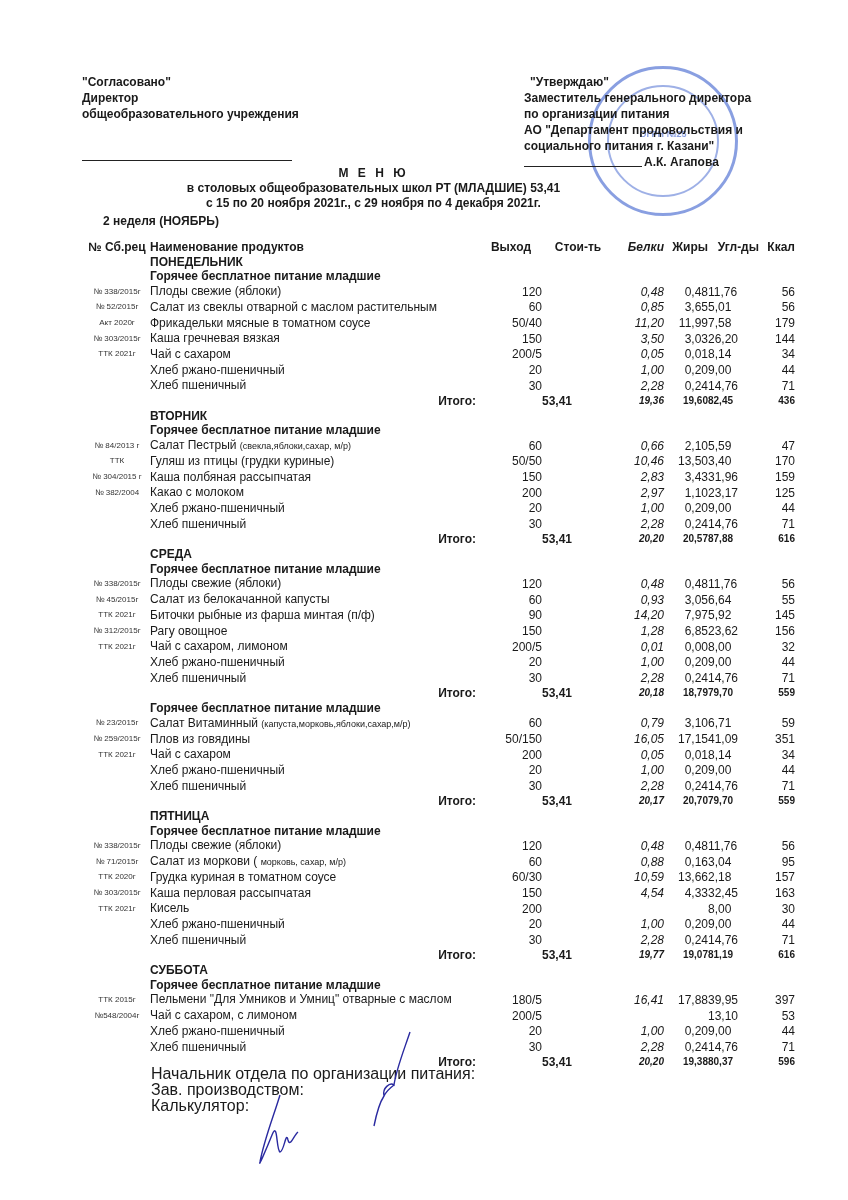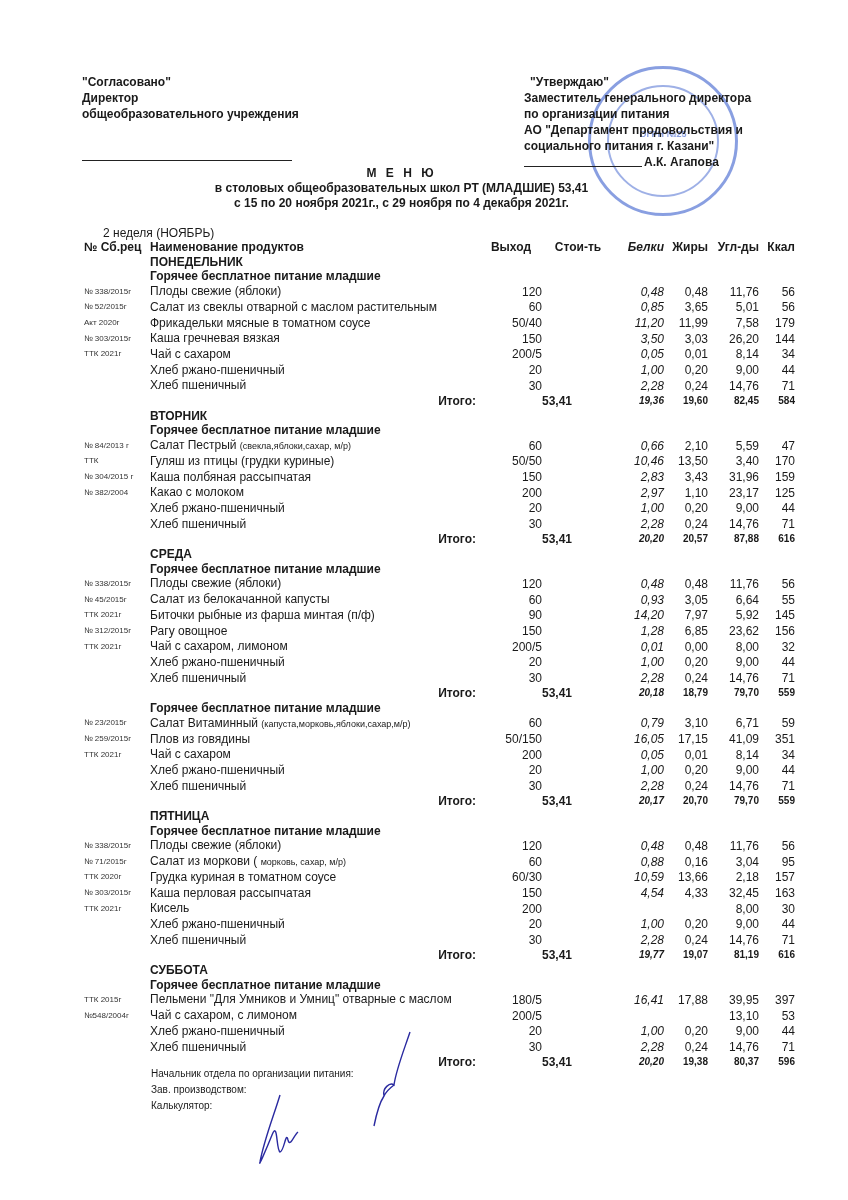--- a/index.html
+++ b/index.html
@@ -10,44 +10,44 @@
   .hdr-right { position:absolute; left:524px; top:74px; font-size:12px; font-weight:bold; line-height:16px; }
   .hdr-right .first { padding-left:6px; }
   .hdr-right .sigrow { position:relative; height:16px; }
   .hdr-right .sigrow .uline { position:absolute; left:0; top:12px; width:118px; border-top:1px solid #222; }
   .hdr-right .sigrow .name { position:absolute; left:120px; top:0; }
   .stamp { position:absolute; left:588px; top:66px; width:150px; height:150px; border-radius:50%;
            border:3px solid rgba(40,80,200,0.55); box-sizing:border-box; }
   .stamp .inner { position:absolute; left:16px; top:16px; right:16px; bottom:16px; border-radius:50%;
            border:2px solid rgba(40,80,200,0.45); }
   .stamp .txt { position:absolute; left:0; right:0; top:60px; text-align:center; font-size:9px; color:rgba(40,80,200,0.55); font-weight:bold; }
-  .title { position:absolute; left:0; width:747px; top:166px; text-align:center; font-size:12px; font-weight:bold; line-height:15px;margin-left:28px; }
+  .title { position:absolute; left:0; width:747px; top:166px; text-align:center; font-size:12px; font-weight:bold; line-height:15px; }
   .title .menu { letter-spacing:3px; }
-  .week { position:absolute; left:103px; top:226px; font-size:12px; font-weight:normal;text-align:right; }
+  .week { position:absolute; left:103px; top:214px; font-size:12px; font-weight:bold;text-align:right; }
   table.menu-table { position:absolute; left:84px; top:240px; border-collapse:collapse; font-size:12px; }
   table.menu-table td { padding:0; height:14.7px; line-height:14.7px; white-space:nowrap; }
-  .c-rec { width:66px; text-align:left; font-size:8px; color:#333; }
+  .c-rec { width:66px; text-align:center; font-size:8px; color:#333; }
   .c-name { width:326px; }
   .c-out { width:62px; text-align:right; }
   .c-cost { width:72px; text-align:left; }
   .c-b { width:50px; text-align:right;font-style:italic; }
   .c-j { width:44px; text-align:right; }
-  .c-u { width:51px; text-align:right; }
+  .c-u { width:51px; }
   .c-k { width:36px; text-align:right; }
   tr.head td { font-weight:bold; }
-  tr.head td.c-rec { font-size:12px; text-align:left; color:#1a1a1a; }
+  tr.head td.c-rec { font-size:12px; text-align:center; color:#1a1a1a; }
   tr.head td.c-out, tr.head td.c-cost { text-align:center; }
   tr.head td.c-b, tr.head td.c-j, tr.head td.c-u, tr.head td.c-k { text-align:right; }
   tr.day td.c-name { font-weight:bold; }
   tr.cat td.c-name { font-weight:bold;margin-top:24px; }
   tr.total td { font-weight:bold; }
   tr.total td.c-name { text-align:right; padding-right:4px; }
   tr.total td.c-b, tr.total td.c-j, tr.total td.c-u, tr.total td.c-k { font-size:10px; }
   .small { font-size:9px;text-align:right; }
-  .footer { position:absolute; left:151px; top:1066px; font-size:10px; line-height:16px; }
+  .footer { position:absolute; left:151px; top:1066px; font-size:16px; line-height:16px; }
   .sig1 { position:absolute; left:250px; top:1090px; }
   .sig2 { position:absolute; left:360px; top:1030px; }
 </style>
 </head>
 <body>
 
 <div class="hdr-left">
   <div>"Согласовано"</div>
   <div>Директор</div>
   <div>общеобразовательного учреждения</div>
@@ -182,21 +182,21 @@
         <td class="c-k">71</td>
       </tr>
       <tr class="total">
         <td class="c-rec"></td>
         <td class="c-name">Итого:</td>
         <td class="c-out"></td>
         <td class="c-cost">53,41</td>
         <td class="c-b">19,36</td>
         <td class="c-j">19,60</td>
         <td class="c-u">82,45</td>
-        <td class="c-k">584</td>
+        <td class="c-k">436</td>
       </tr>
       <tr class="day">
         <td class="c-rec"></td>
         <td class="c-name">ВТОРНИК</td>
         <td class=""></td>
         <td class=""></td>
         <td class=""></td>
         <td class=""></td>
         <td class=""></td>
         <td class=""></td>

